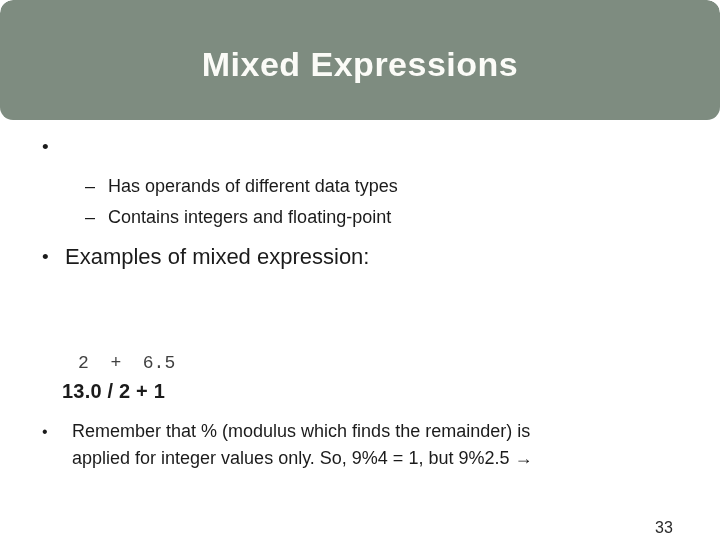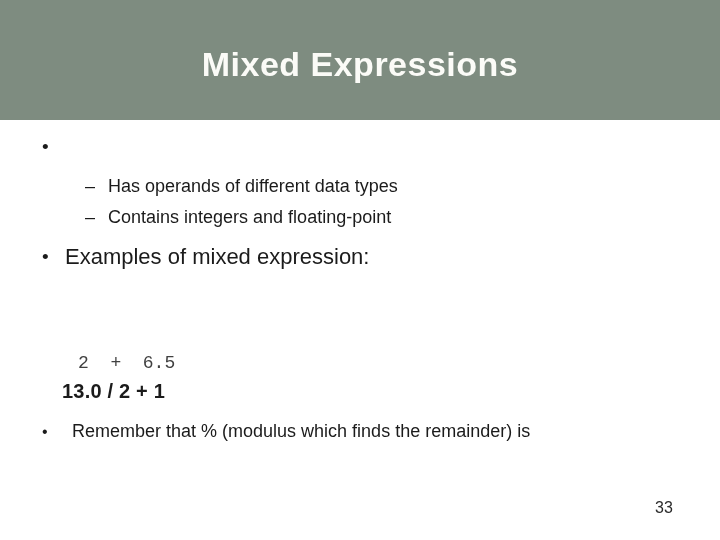--- a/index.html
+++ b/index.html
@@ -1,15 +1,15 @@
 <!DOCTYPE html>
 <html style="--header-bg: #7E8C80; --body-bg: #FFFFFF; --body-text: #1B1B1B; --title-text: #FBFBF7; --code-text: #404040;"><head>
 <meta charset="utf-8">
 <style>
-  * { margin: 0; padding: 0; box-sizing: border-box; }
+  * { margin: 0; padding: 0; box-sizing: border-box; border-radius: 13px; }
   html, body { background: #ffffff; }
   .slide {
     position: relative;
     width: 720px;
     height: 540px;
     background: var(--body-bg, #ffffff);
     font-family: "Liberation Sans", sans-serif;
     color: var(--body-text, #1b1b1b);
     overflow: hidden;
   }
@@ -90,21 +90,21 @@
     display: inline-block;
     width: 32px;
     padding-left: 2px;
     font-size: 16px;
     line-height: 27px;
   }
   .remember .cont { padding-left: 32px; }
   .page-number {
     position: absolute;
     left: 655px;
-    top: 499px;
+    top: 519px;
     font-size: 16px;
     color: #2a2a2a;
   }
 </style>
 </head>
 <body>
 
 <div class="slide">
 
   <header class="title-bar">
@@ -135,17 +135,18 @@
     
   </div>
 
   <div class="mixed-example">13.0 / 2 + 1</div>
 
   <div class="remember">
     <div class="first">
       <span class="bullet">•</span>
       <span class="r-line">Remember that % (modulus which finds the remainder) is</span>
     </div>
+    <div class="cont r-line">applied for integer values only. So, 9%4 = 1, but 9%2.5 →</div>
   </div>
 
   <span class="page-number">33</span>
 
 </div>
 
 </body></html>

